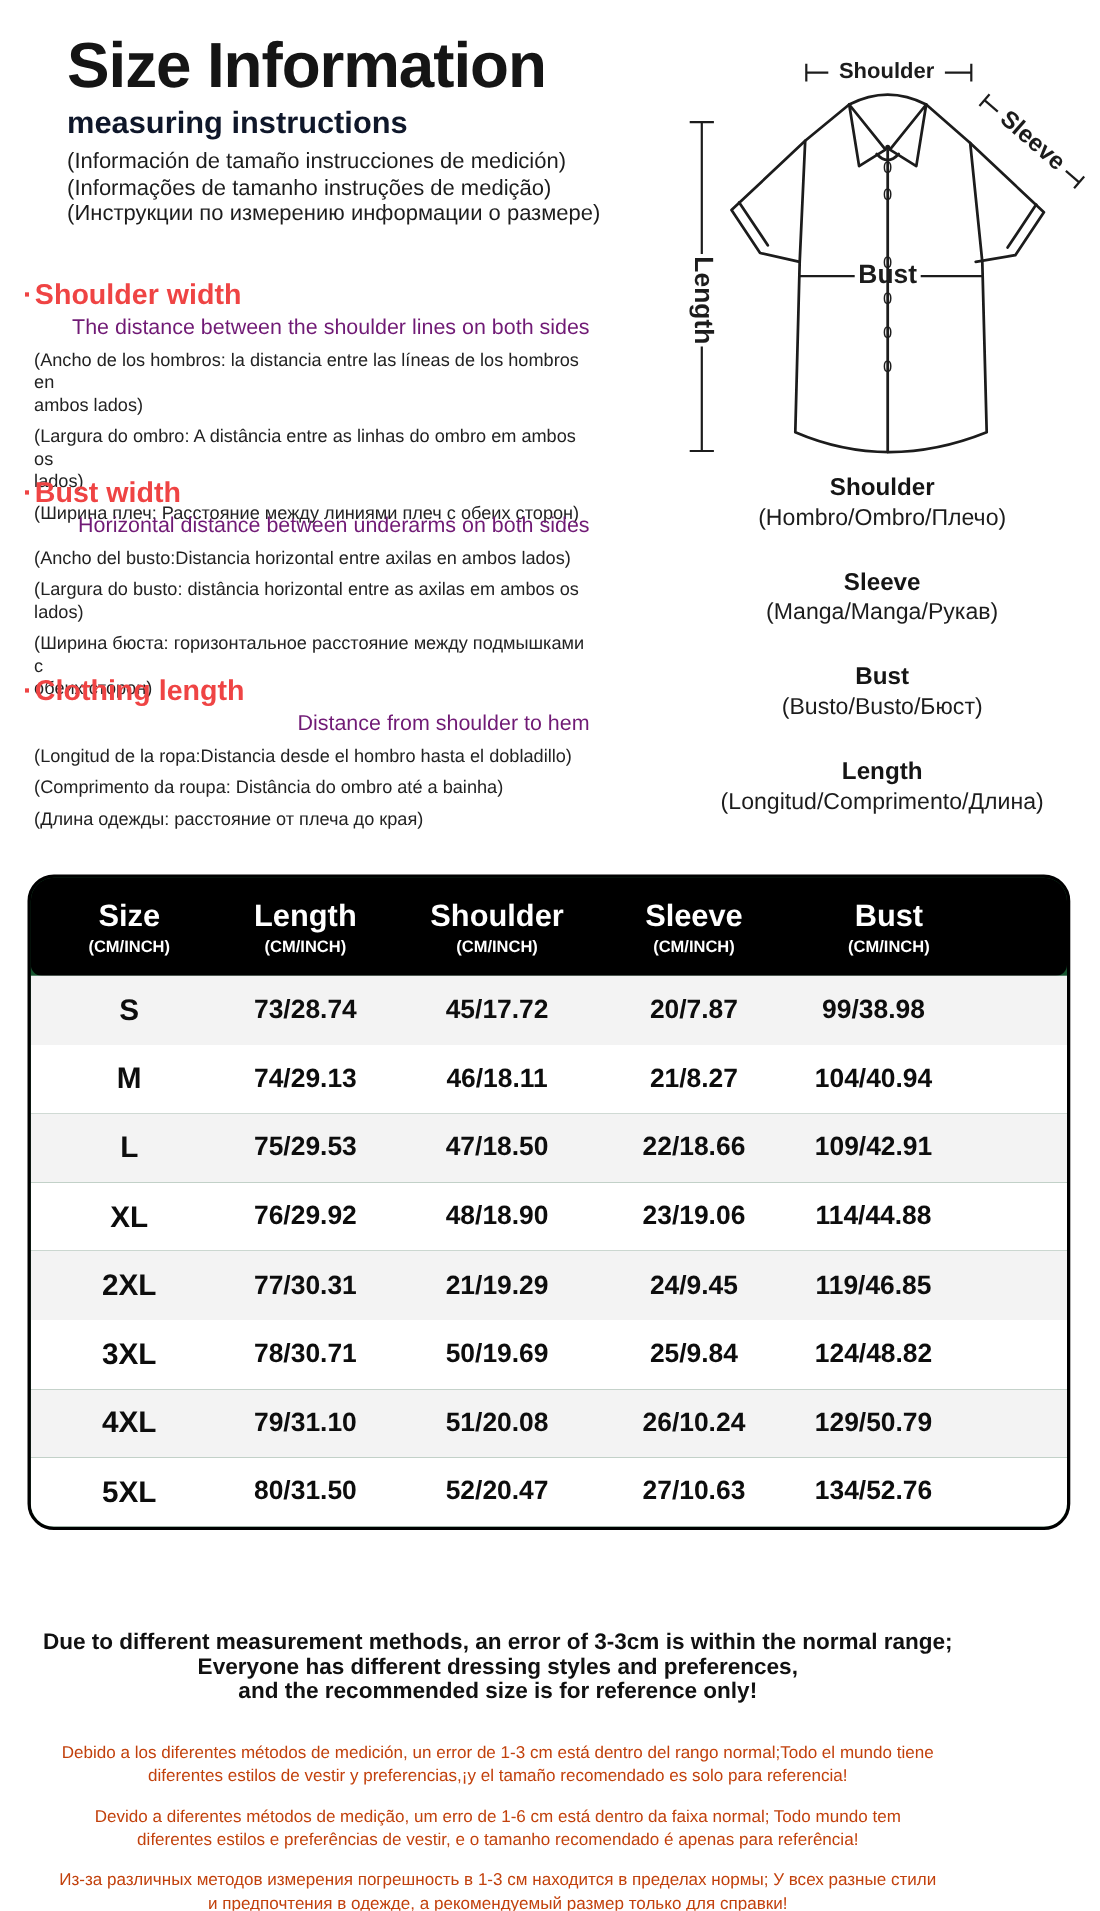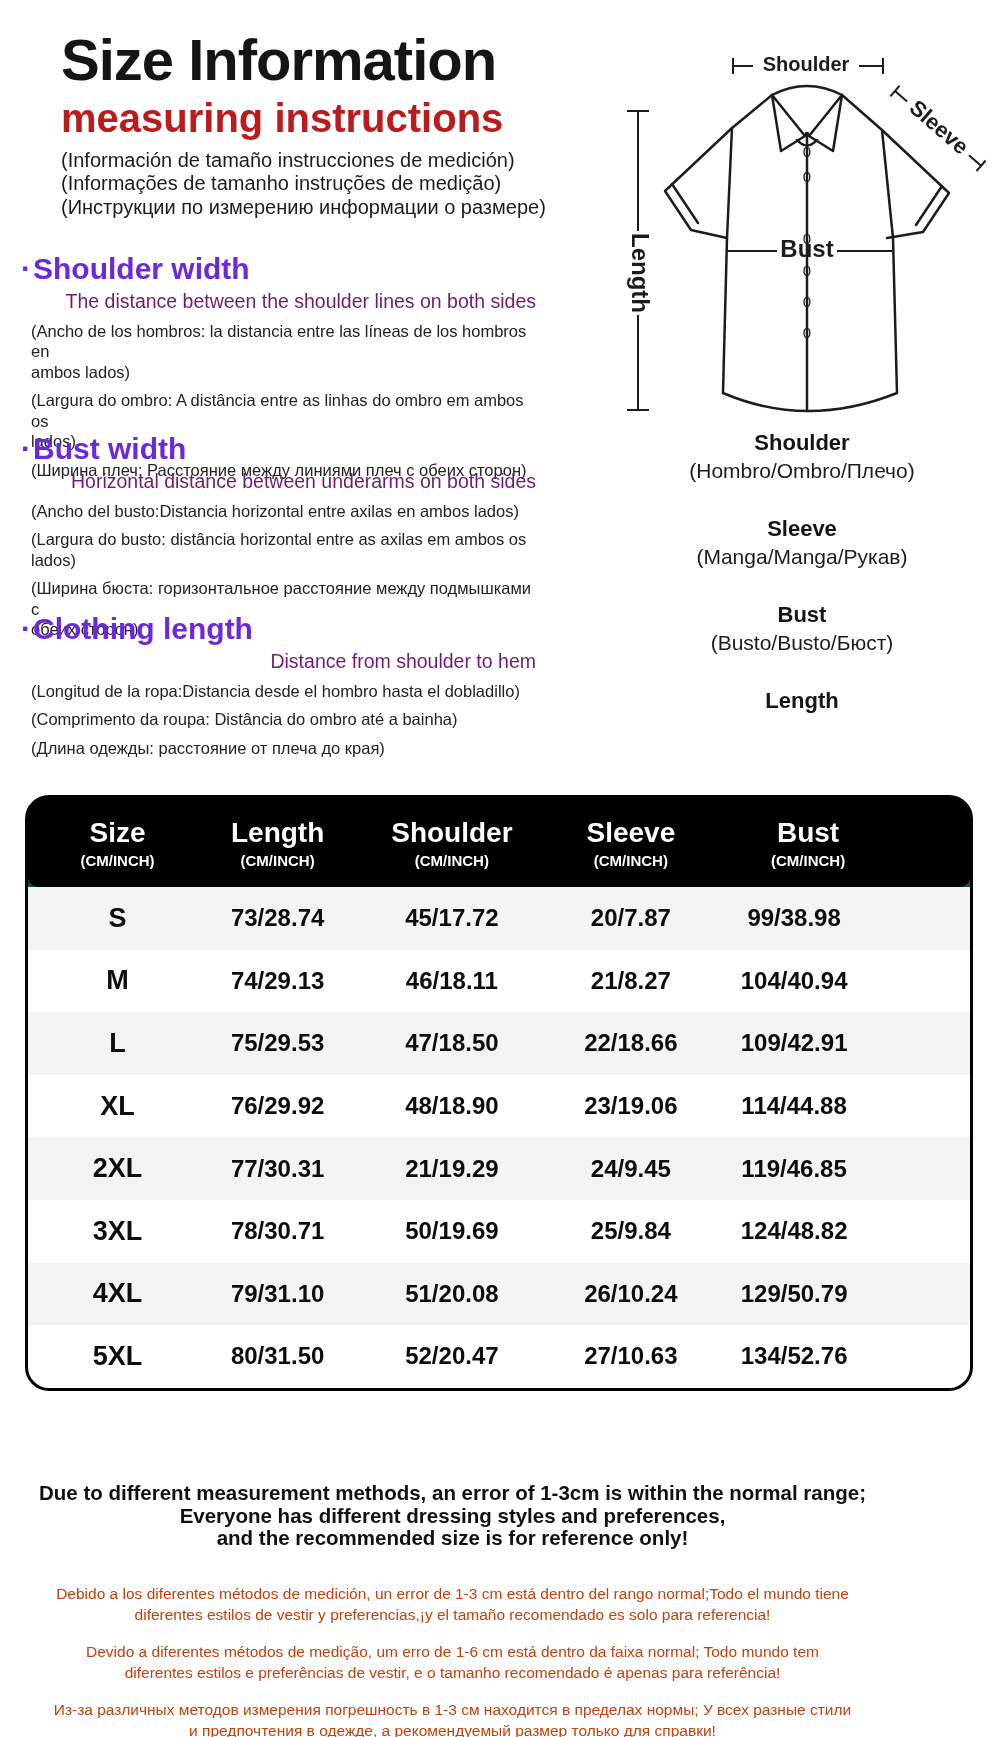--- a/index.html
+++ b/index.html
@@ -5,27 +5,27 @@
   * { margin:0; padding:0; box-sizing:border-box; }
   html,body { background:#ffffff; }
   body {
     position:relative; width:1000px; height:1737px;
     font-family:"Liberation Sans", sans-serif; color:#111;
     overflow:hidden;
   }
   
   .page-header { position:absolute; left:21px; top:30px; width:520px;margin-left:40px; }
   .main-title { font-size:58px; font-weight:bold; line-height:1.05; letter-spacing:-1px; color:#151515; }
-  .sub-title  { font-size:40px; font-weight:bold; line-height:1.05; margin-top:6px; color:#b91c1c; }
+  .sub-title  { font-size:28px; font-weight:bold; line-height:1.05; margin-top:6px; color:#0f172a; }
   .title-trans { margin-top:10px; font-size:20px; line-height:23.5px; color:#1c1c1c; }
 
   
   .section { position:absolute; left:21px; width:515px; }
   .sec-1 { top:252px; } .sec-2 { top:432px; } .sec-3 { top:612px; }
-  .sec-title { font-size:30px; font-weight:bold; color:#6d28d9; }
+  .sec-title { font-size:26px; font-weight:bold; color:#ef4444; }
   .sec-title .bullet { font-weight:bold; margin-right:2px; }
   .sec-desc { font-size:19.5px; margin:4px 0 0 12px; color:#701a75;text-align:right; }
   .sec-trans { font-size:16.5px; line-height:1.24; margin:8px 0 0 10px; color:#222; white-space:pre-line; }
 
   
   .diagram { position:absolute; left:555px; top:33px; width:440px; height:412px; }
   .legend { position:absolute; left:612px; top:430px; width:380px; text-align:center; }
   .legend-group { margin-bottom:33px; }
   .legend-label { font-size:22px; font-weight:bold; color:#151515; }
   .legend-trans { font-size:21px; margin-top:3px; color:#1c1c1c; }
@@ -178,20 +178,21 @@
   <div class="legend-group">
     <div class="legend-label">Sleeve</div>
     <div class="legend-trans">(Manga/Manga/Рукав)</div>
   </div>
   <div class="legend-group">
     <div class="legend-label">Bust</div>
     <div class="legend-trans">(Busto/Busto/Бюст)</div>
   </div>
   <div class="legend-group">
     <div class="legend-label">Length</div>
+    <div class="legend-trans">(Longitud/Comprimento/Длина)</div>
   </div>
 </div>
 
 <div class="size-table">
   <div class="thead">
     <div class="thcell">
       <span class="th-name">Size</span>
       <span class="th-unit">(CM/INCH)</span>
     </div>
     <div class="thcell">
@@ -265,21 +266,21 @@
         <div class="tcell size-col">5XL</div>
         <div class="tcell">80/31.50</div>
         <div class="tcell">52/20.47</div>
         <div class="tcell">27/10.63</div>
         <div class="tcell">134/52.76</div>
       </div>
     </div>
 </div>
 
 <div class="footer-notice">
-  <div class="notice-line">Due to different measurement methods, an error of 1-3cm is within the normal range;</div>
+  <div class="notice-line">Due to different measurement methods, an error of 3-3cm is within the normal range;</div>
   <div class="notice-line">Everyone has different dressing styles and preferences,</div>
   <div class="notice-line">and the recommended size is for reference only!</div>
 </div>
 <div class="footer-trans">
   <div class="trans-para">Debido a los diferentes métodos de medición, un error de 1-3 cm está dentro del rango normal;Todo el mundo tiene
 diferentes estilos de vestir y preferencias,¡y el tamaño recomendado es solo para referencia!</div>
   <div class="trans-para">Devido a diferentes métodos de medição, um erro de 1-6 cm está dentro da faixa normal; Todo mundo tem
 diferentes estilos e preferências de vestir, e o tamanho recomendado é apenas para referência!</div>
   <div class="trans-para">Из-за различных методов измерения погрешность в 1-3 см находится в пределах нормы; У всех разные стили
 и предпочтения в одежде, а рекомендуемый размер только для справки!</div>

